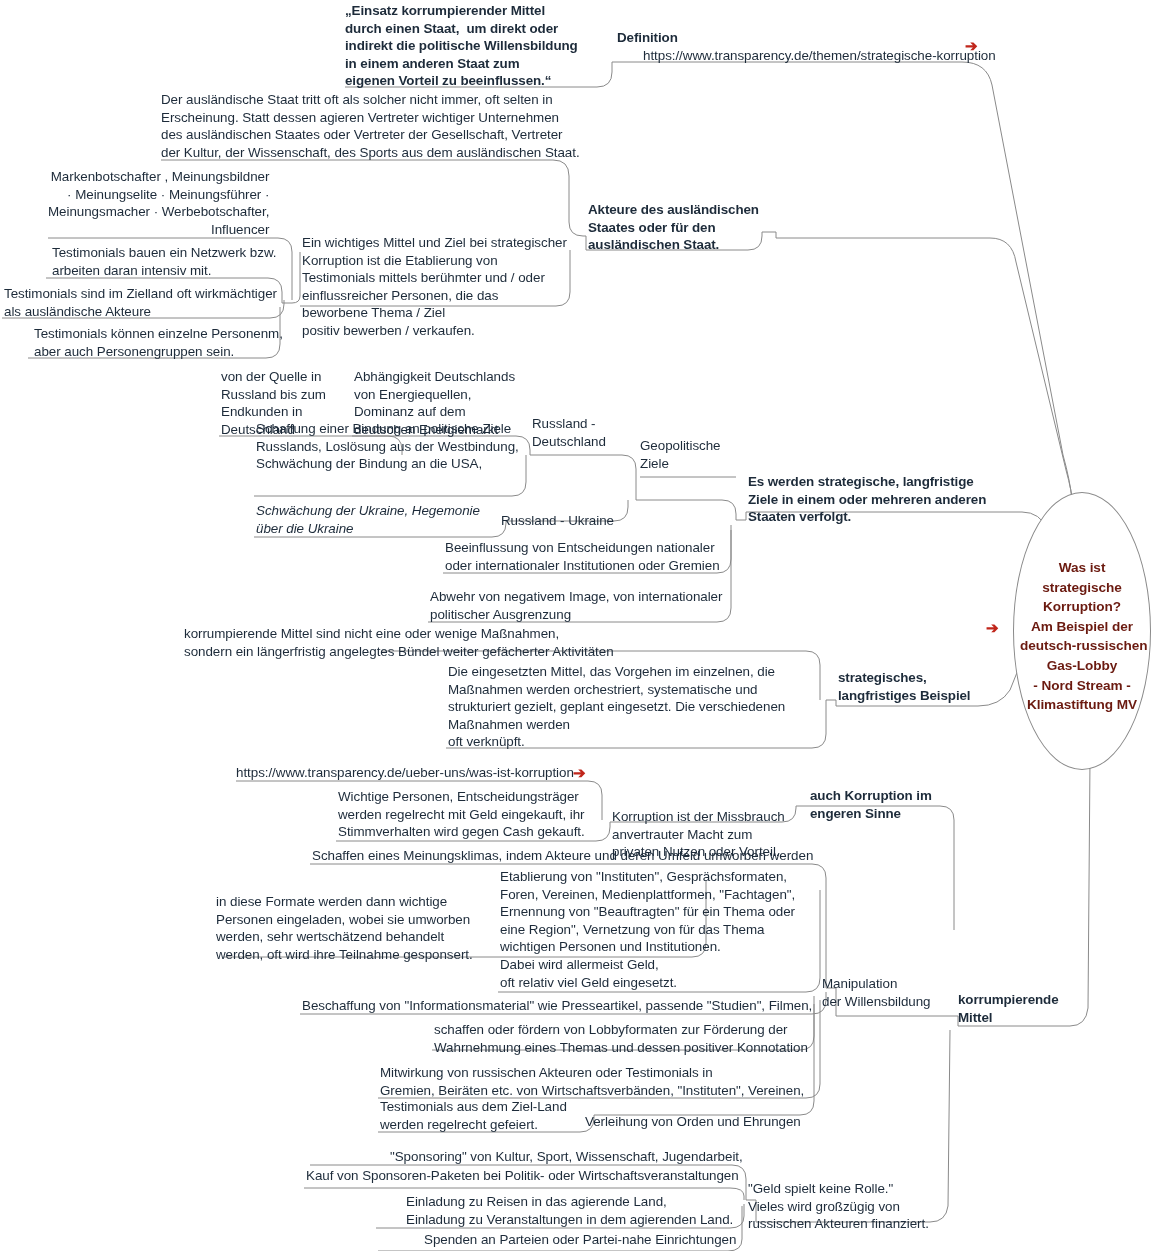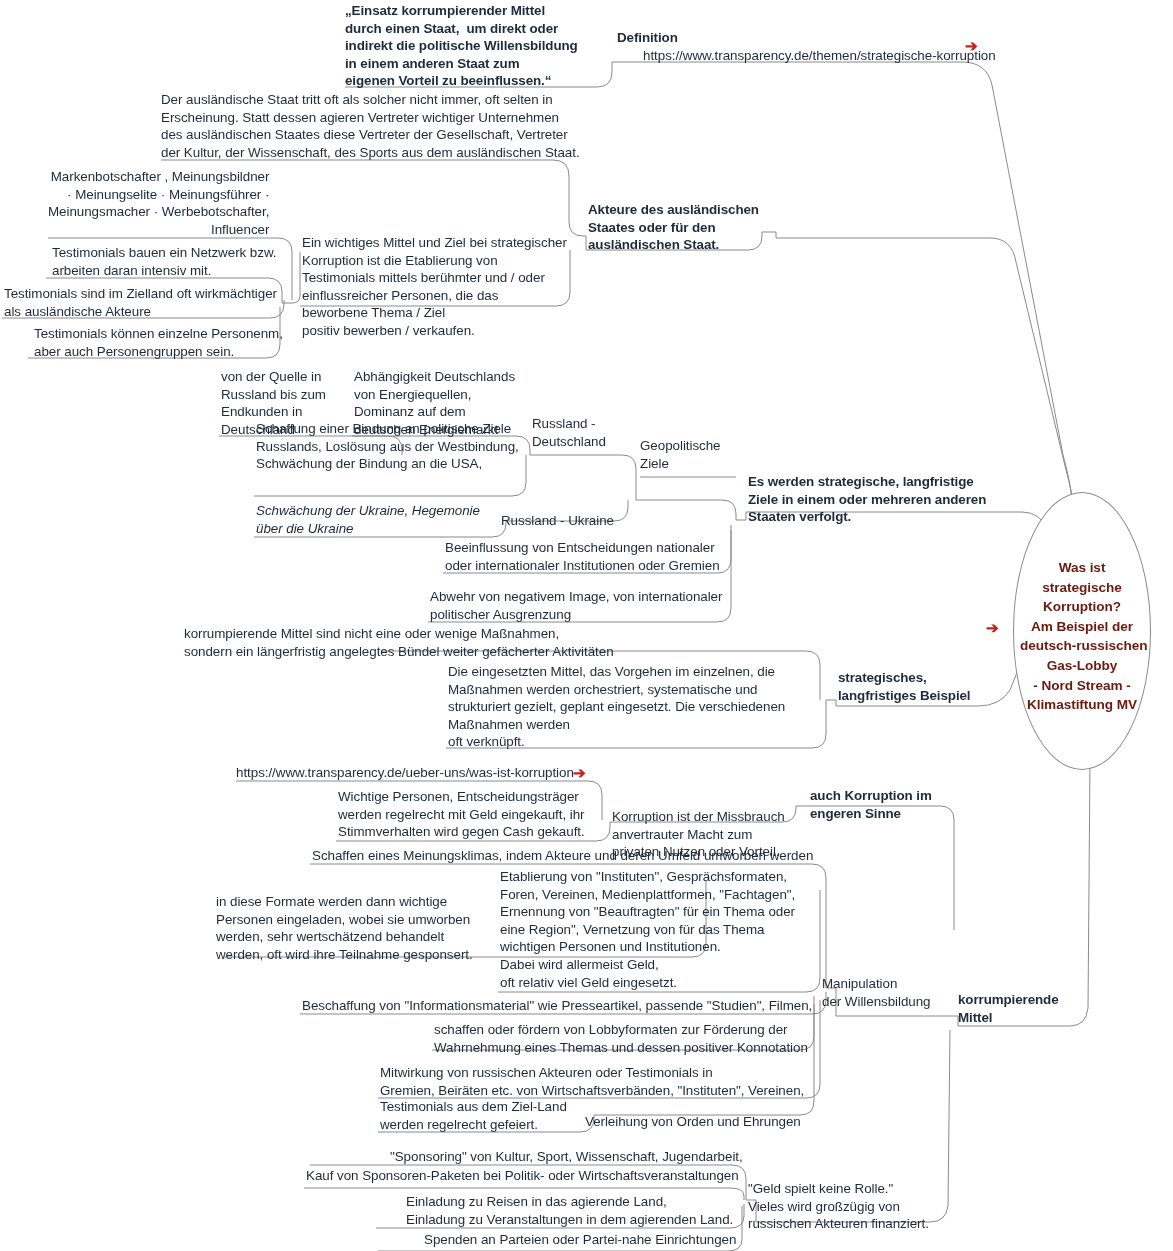--- a/index.html
+++ b/index.html
@@ -176,21 +176,21 @@
 durch einen Staat,  um direkt oder
 indirekt die politische Willensbildung
 in einem anderen Staat zum
 eigenen Vorteil zu beeinflussen.“</div>
   <div class="node b" style="left:617px; top:29px;">Definition</div>
   <div class="node linkurl" style="left:617px; top:47px;padding-left:26px;">https://www.transparency.de/themen/strategische-korruption</div>
   <div class="arrow" style="left:965px; top:38px;">➔</div>
 
   <div class="node" style="left:161px; top:91px;">Der ausländische Staat tritt oft als solcher nicht immer, oft selten in
 Erscheinung. Statt dessen agieren Vertreter wichtiger Unternehmen
-des ausländischen Staates diese Vertreter der Gesellschaft, Vertreter
+des ausländischen Staates oder Vertreter der Gesellschaft, Vertreter
 der Kultur, der Wissenschaft, des Sports aus dem ausländischen Staat.</div>
   <div class="node" style="left:48px; top:168px;text-align:right;">Markenbotschafter , Meinungsbildner
 · Meinungselite · Meinungsführer ·
 Meinungsmacher · Werbebotschafter,
 Influencer</div>
   <div class="node" style="left:52px; top:244px;">Testimonials bauen ein Netzwerk bzw.
 arbeiten daran intensiv mit.</div>
   <div class="node" style="left:4px; top:285px;">Testimonials sind im Zielland oft wirkmächtiger
 als ausländische Akteure</div>
   <div class="node" style="left:34px; top:325px;">Testimonials können einzelne Personenm,

